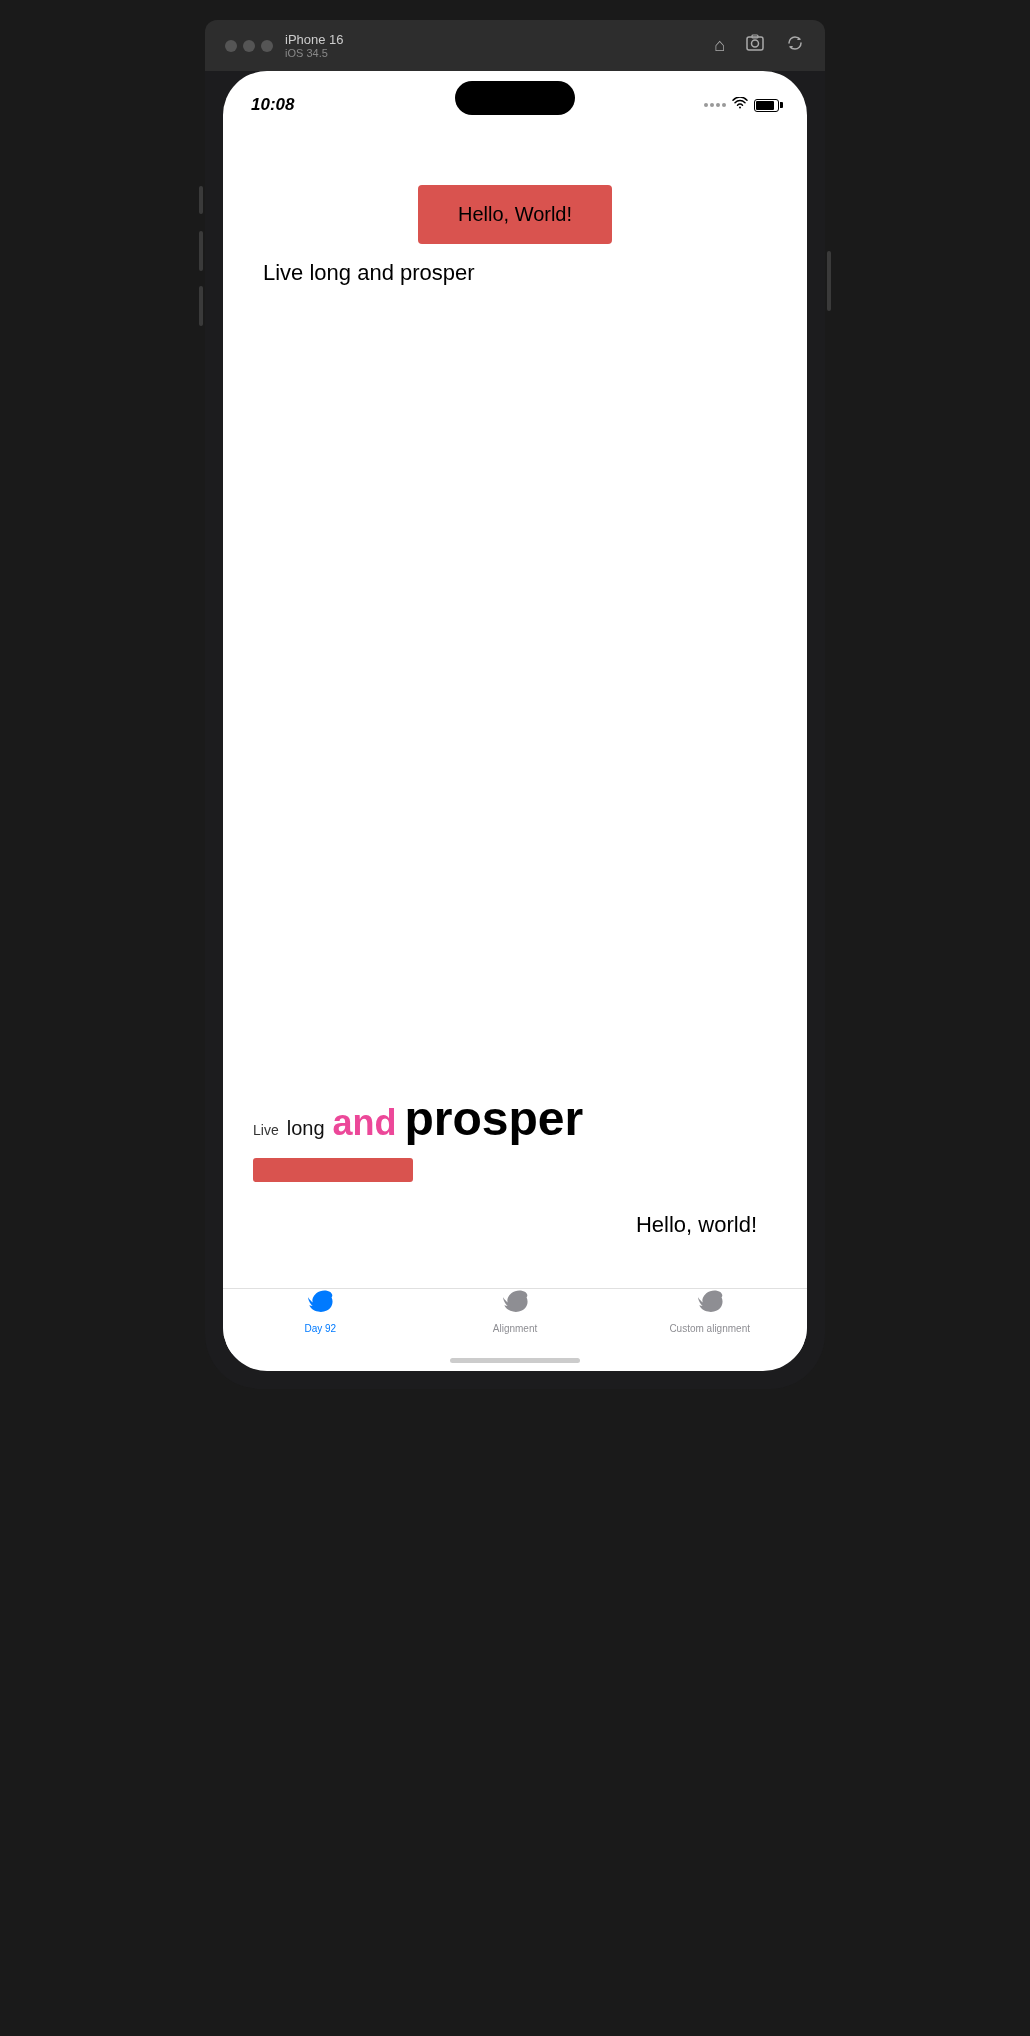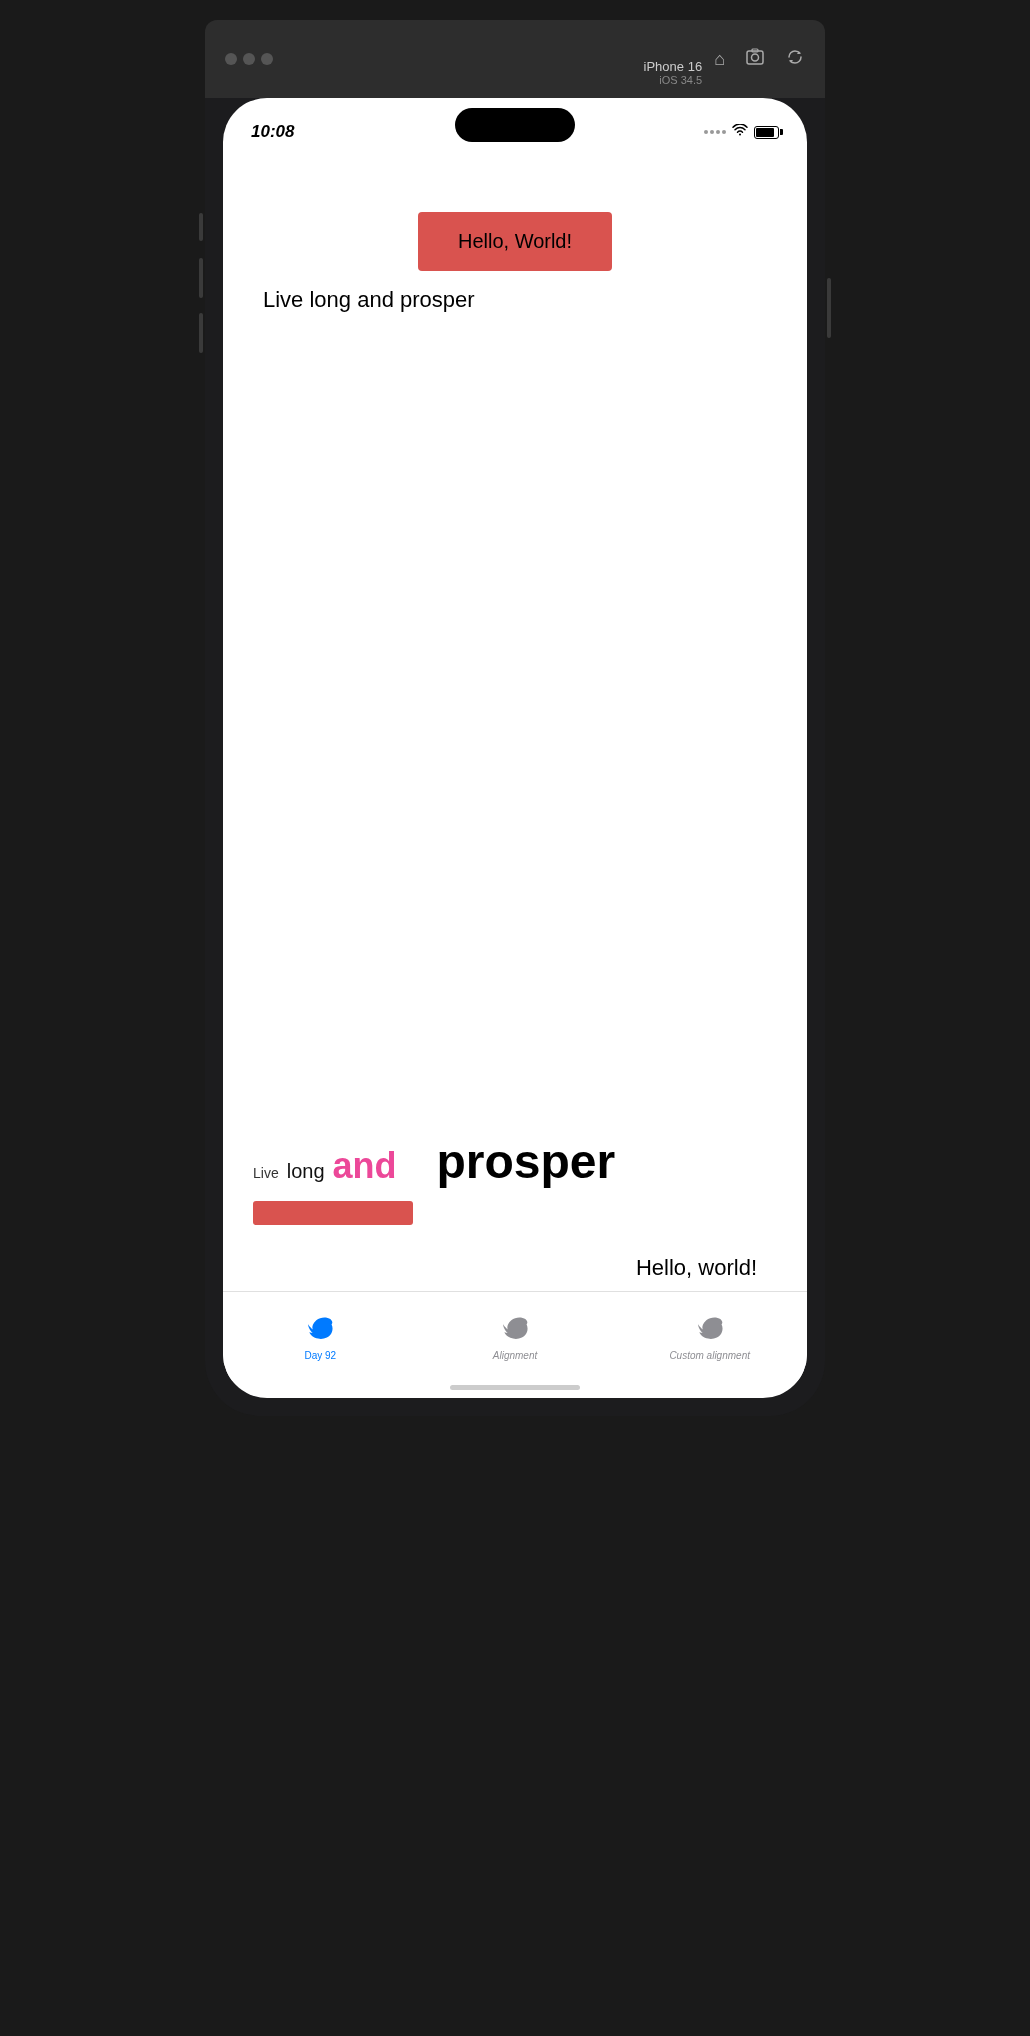--- a/index.html
+++ b/index.html
@@ -33,22 +33,21 @@
 
     .sim-dot {
       width: 12px;
       height: 12px;
       border-radius: 50%;
       background: #555;
     }
 
     .sim-title {
       flex: 1;
-      text-align: right;
-      margin-top: 27px;
+      text-align: left;
     }
 
     .sim-title-main {
       color: #ccc;
       font-size: 13px;
       font-weight: 500;
     }
 
     .sim-title-sub {
       color: #888;
@@ -236,21 +235,20 @@
     .align-large {
       font-size: 36px;
       font-weight: 700;
       color: #ec4899;
     }
 
     .align-xlarge {
       font-size: 48px;
       font-weight: 700;
       color: #000;
-      margin-left: 32px;
     }
 
     .red-bar {
       width: 160px;
       height: 24px;
       background: #d9534f;
       border-radius: 3px;
       margin-bottom: 30px;
     }
 
@@ -259,21 +257,22 @@
       color: #000;
       align-self: flex-end;
       margin-right: 20px;
     }
 
     
     .tab-bar {
       background: white;
       border-top: 1px solid #e0e0e0;
       display: flex;
-      padding: 24px 0 20px;
+      padding: 0 0 20px;
+      margin-top: 40px;
     }
 
     .tab-item {
       flex: 1;
       display: flex;
       flex-direction: column;
       align-items: center;
       gap: 4px;
       cursor: pointer;
     }
@@ -293,21 +292,20 @@
     .tab-label {
       font-size: 10px;
     }
 
     .tab-label-active {
       color: #007AFF;
     }
 
     .tab-label-inactive {
       color: #8e8e93;
-      font-style: italic;
     }
 
     
     .home-indicator {
       width: 130px;
       height: 5px;
       background: #000;
       border-radius: 3px;
       margin: 4px auto 8px;
       opacity: 0.2;

